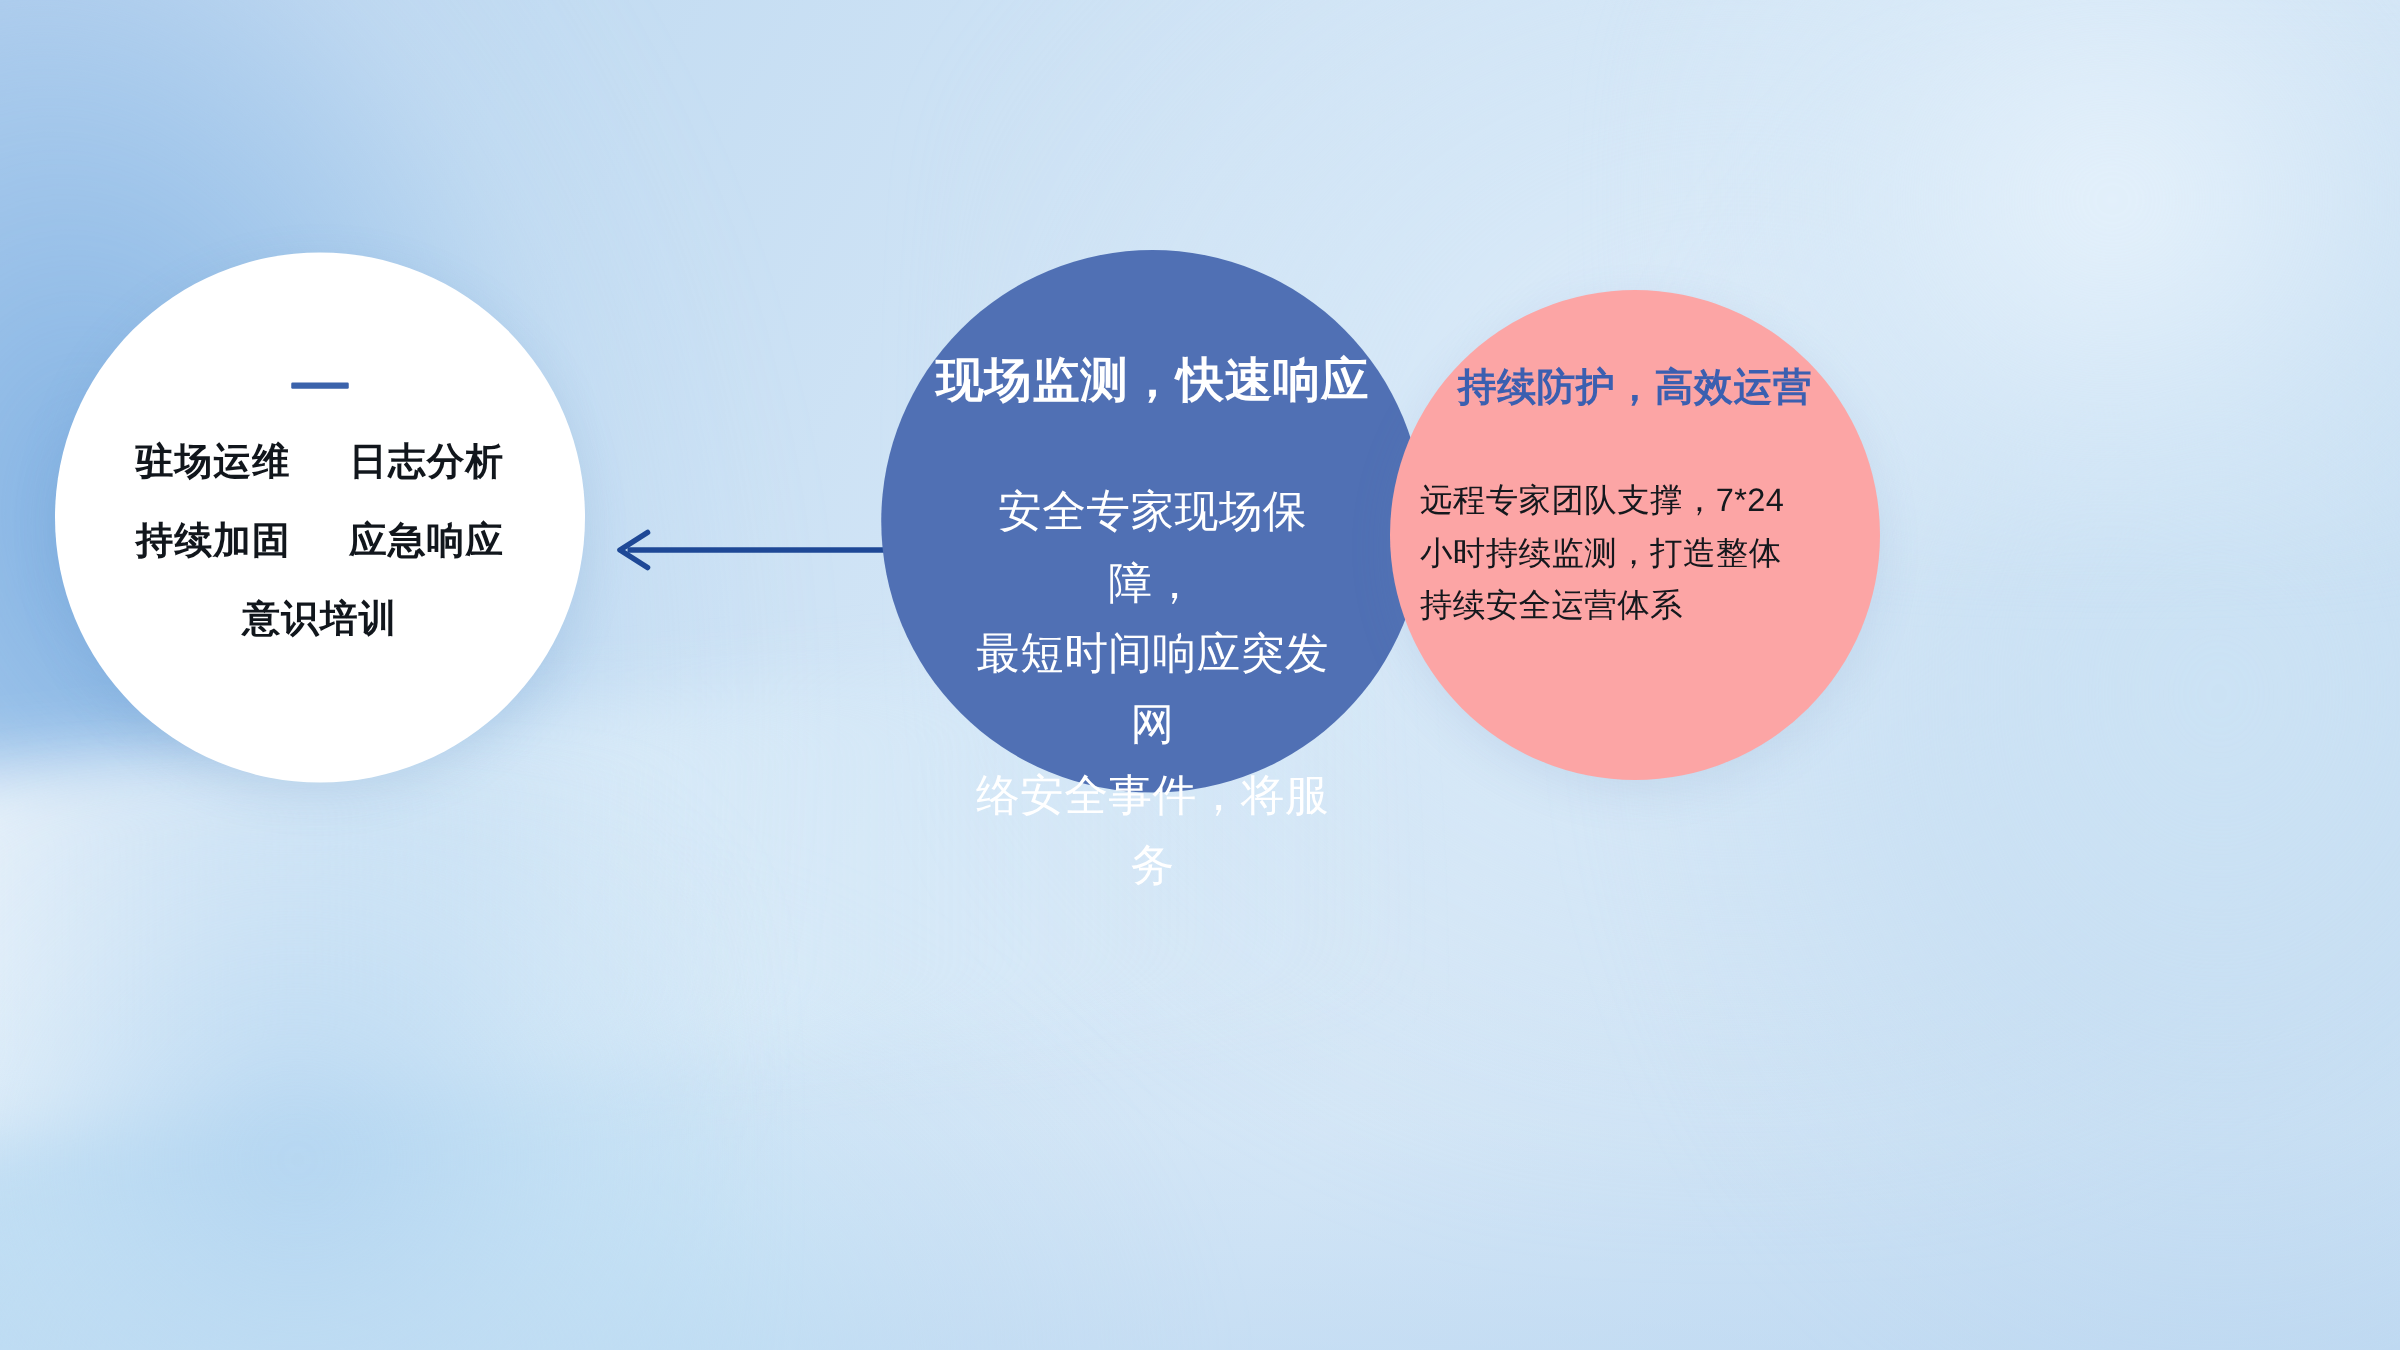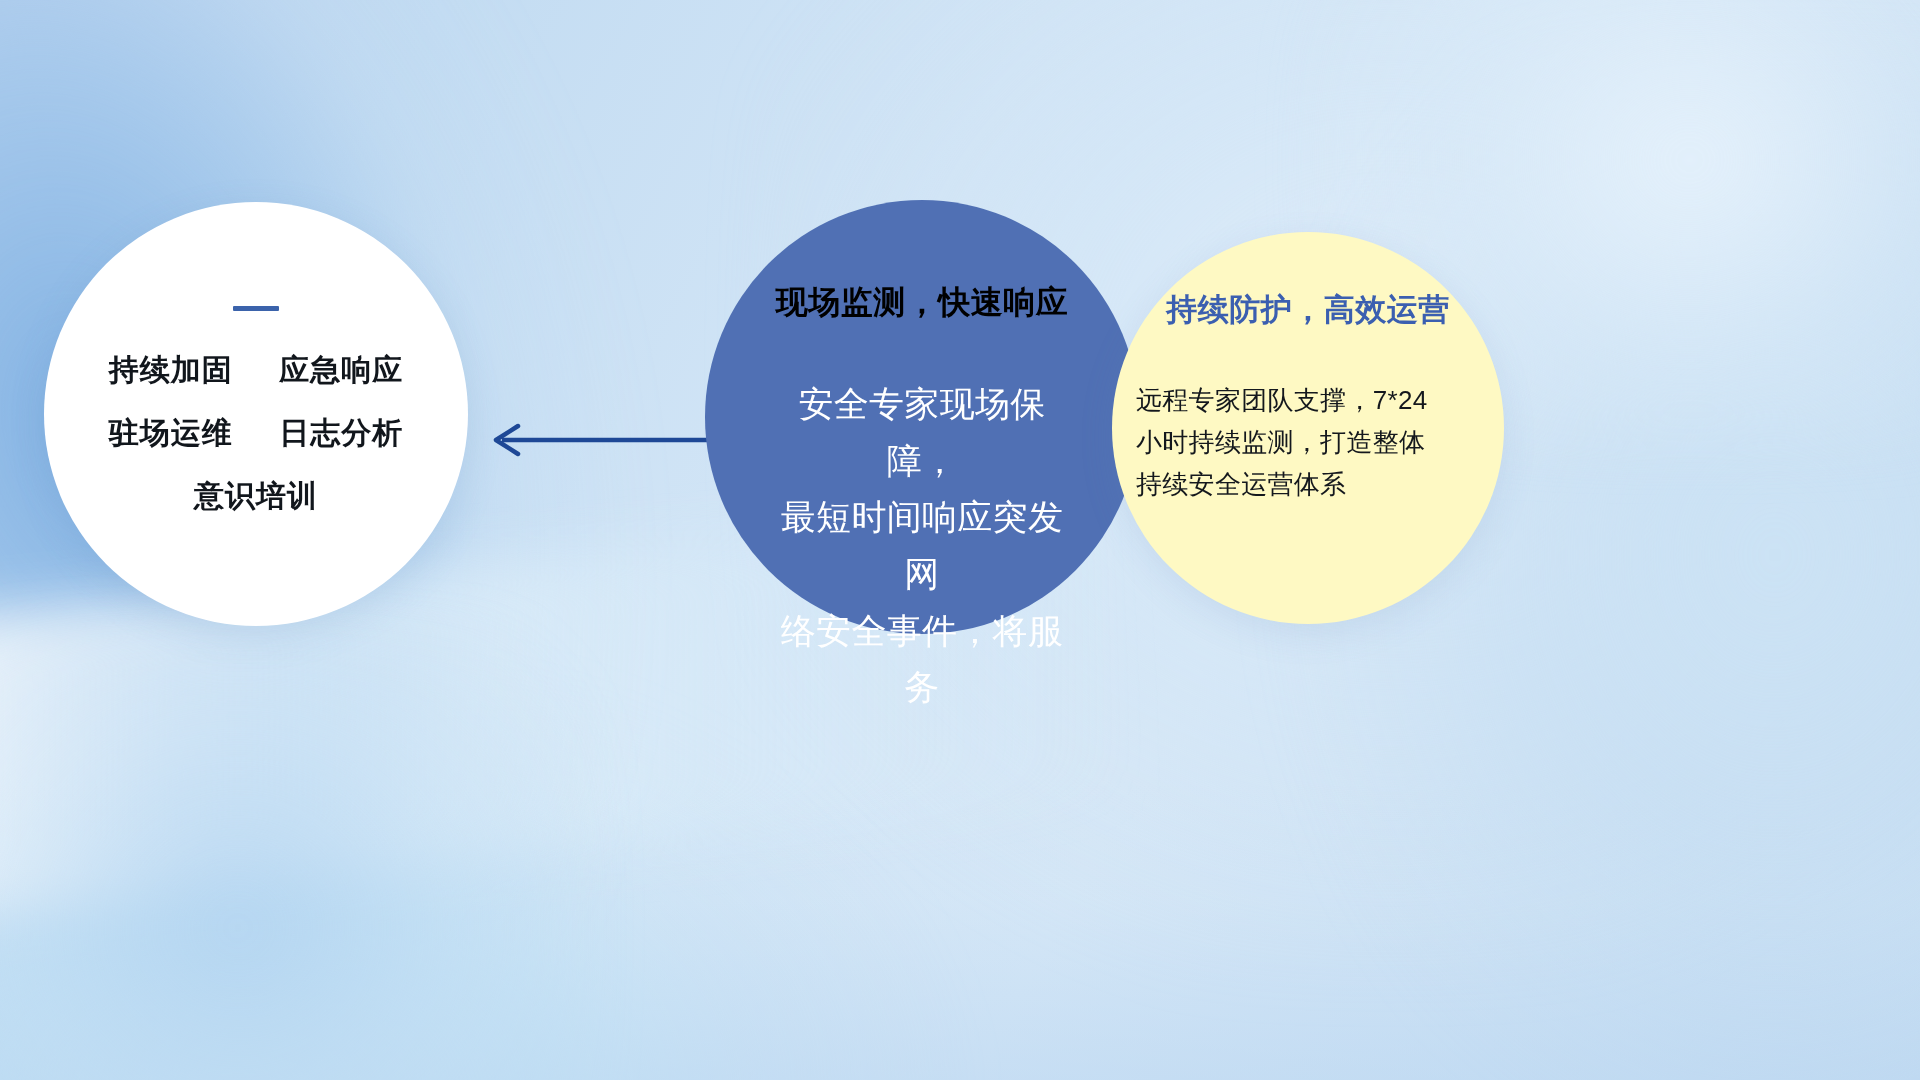--- a/index.html
+++ b/index.html
@@ -79,32 +79,32 @@
   .left-line:last-child { margin-bottom:16px; }
   .gapsp { display:inline-block; width:28px; }
 
   #mid-circle {
     left:705px; top:200px; width:434px; height:434px;
     background:#5070b4;
     display:flex; flex-direction:column; align-items:center;
     padding-top:86px; z-index:3;
   }
   #mid-title {
-    font-size:32px; font-weight:bold; color:#000000;
+    font-size:38px; font-weight:bold; color:#ffffff;
     letter-spacing:0.5px; white-space:nowrap; line-height:1;
   }
   #mid-body {
     margin-top:58px; font-size:35px; color:#ffffff;
     line-height:1.62; text-align:center; width:312px;
     letter-spacing:0.3px;
   }
 
   #right-circle {
     left:1112px; top:232px; width:392px; height:392px;
-    background:#fef9c3;
+    background:#fca5a5;
     box-shadow:0 10px 34px rgba(96,136,185,0.14);
     display:flex; flex-direction:column; align-items:center;
     padding-top:62px; z-index:4;
   }
   #right-title {
     font-size:31px; font-weight:bold; color:#3b5fb0;
     letter-spacing:0.5px; white-space:nowrap; line-height:1;
   }
   #right-body {
     margin-top:54px; font-size:26px; color:#14181d;
@@ -127,29 +127,29 @@
   <div class="bg-cyan-bottom"></div>
   <div class="bg-white-streak"></div>
   <div class="bg-corner-bl"></div>
   <div class="bg-vignette-bottom"></div>
 </div>
 
 <div class="circle" id="left-circle">
   <div class="dash"></div>
 
   <div class="left-line">
+    <span>驻场运维</span>
+    <span class="gapsp"></span>
+    <span>日志分析</span>
+  </div>
+
+  <div class="left-line">
     <span>持续加固</span>
     <span class="gapsp"></span>
     <span>应急响应</span>
-  </div>
-
-  <div class="left-line">
-    <span>驻场运维</span>
-    <span class="gapsp"></span>
-    <span>日志分析</span>
   </div>
 
   <div class="left-line">
     <span>意识培训</span>
   </div>
 </div>
 
 <svg id="arrow" viewBox="0 0 240 44">
   <line x1="238" y1="22" x2="24" y2="22" stroke="#1e4896" stroke-width="4.5"></line>
   <polyline points="40,8 18,22 40,36" fill="none" stroke="#1e4896" stroke-width="4.5" stroke-linecap="round" stroke-linejoin="round"></polyline>

